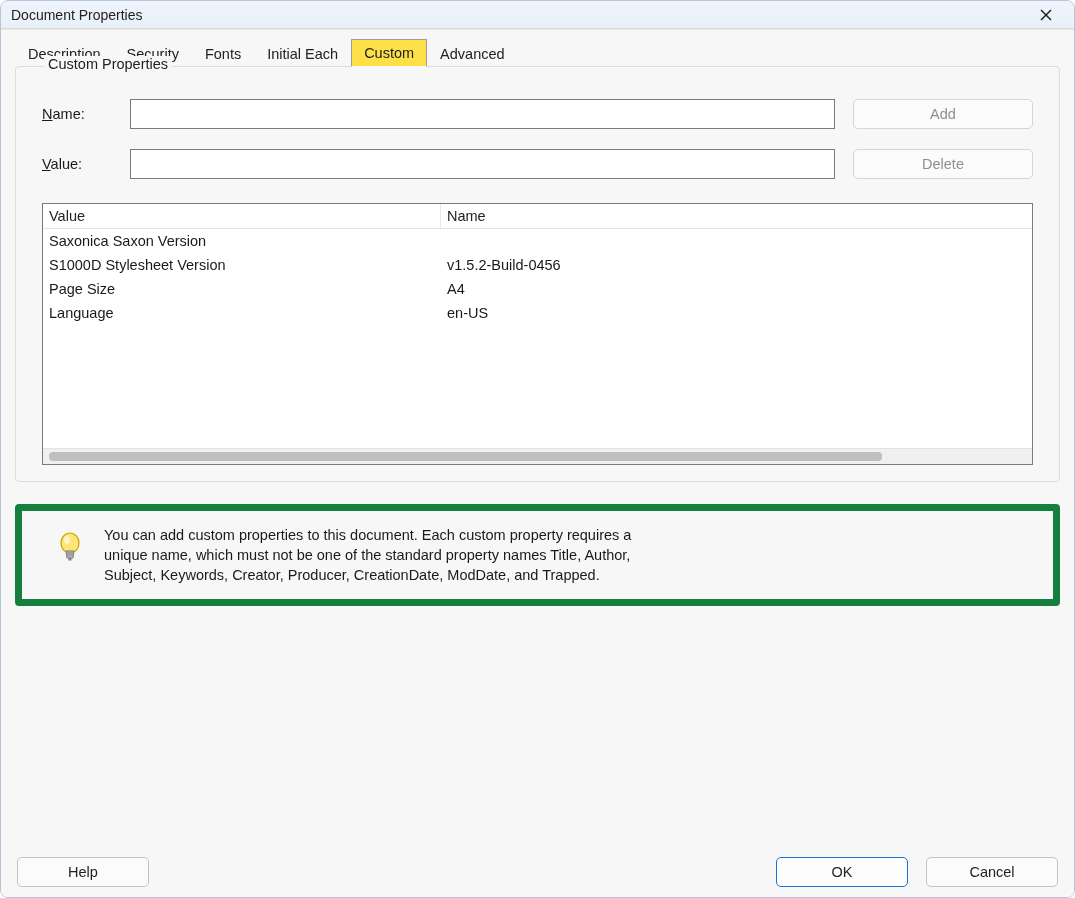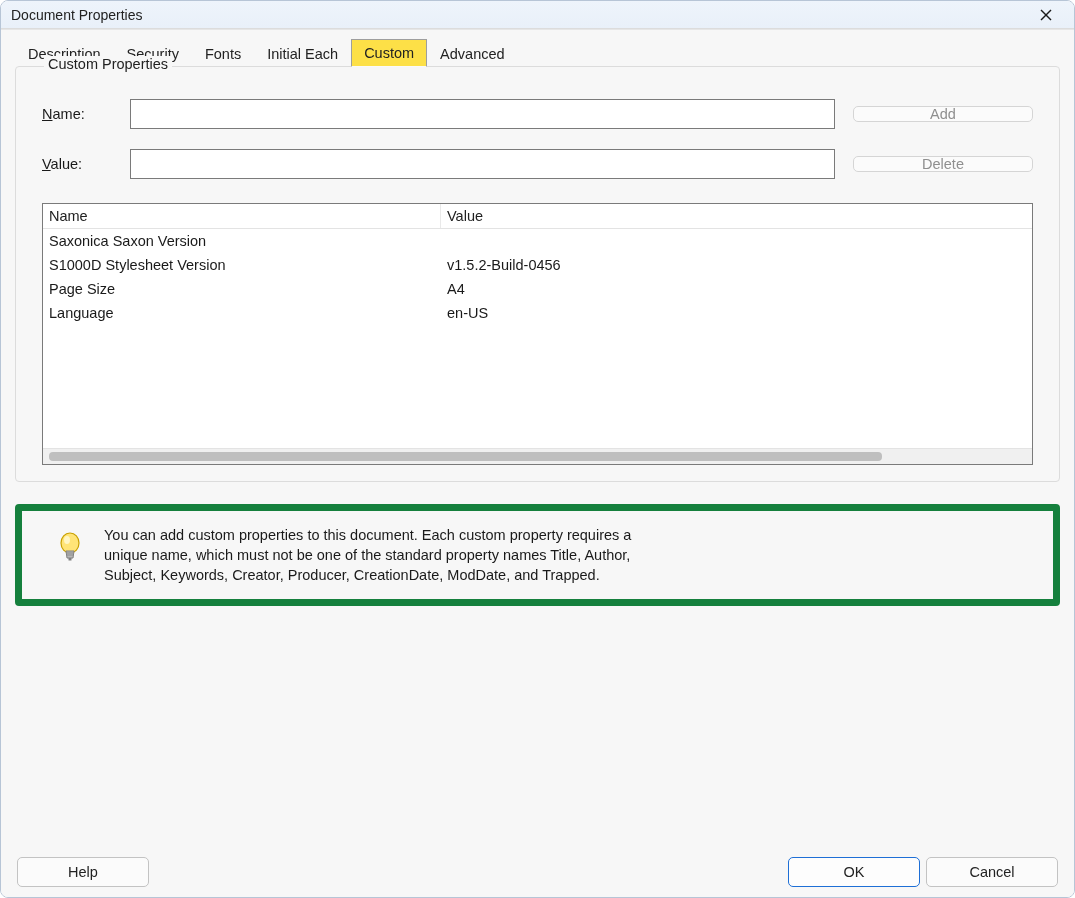--- a/index.html
+++ b/index.html
@@ -107,21 +107,21 @@
   .txt {
     width: 100%;
     height: 30px;
     border: 1px solid #7a7a7a;
     background: #fff;
     padding: 4px 6px;
     font-size: 14px;
     outline: none;
   }
   .btn {
-    height: 16px;
+    height: 30px;
     min-width: 132px;
     border: 1px solid #d5d5d5;
     border-radius: 5px;
     background: #fbfbfb;
     color: #8f8f8f;
     font-size: 14.5px;
     cursor: default;
     display: flex; align-items: center; justify-content: center;
   }
 
@@ -186,21 +186,21 @@
   }
   .info-text {
     font-size: 14.5px;
     line-height: 20px;
     max-width: 540px;
   }
 
   .footer {
     display: flex;
     padding: 8px 8px 0 8px;
-    gap: 6px;
+    gap: 18px;
     align-items: center;
     margin-top: auto;
   }
   .footer .spacer { flex: 1; }
   .fbtn {
     height: 30px;
     min-width: 132px;
     border: 1px solid #c3c3c3;
     border-radius: 5px;
     background: #fbfbfb;
@@ -252,22 +252,22 @@
 
         <div class="form-label">
           <span class="ul">V</span><span>alue:</span>
         </div>
         <input class="txt" type="text" value="" style="">
         <div class="btn">Delete</div>
       </div>
 
       <div class="table-wrap">
         <div class="thead">
+          <div class="th">Value</div>
           <div class="th">Name</div>
-          <div class="th">Value</div>
         </div>
         <div class="tbody">
           <div class="trow">
             <div class="td">Saxonica Saxon Version</div>
           </div>
           <div class="trow">
             <div class="td">S1000D Stylesheet Version</div>
             <div class="td">v1.5.2-Build-0456</div>
           </div>
           <div class="trow">

